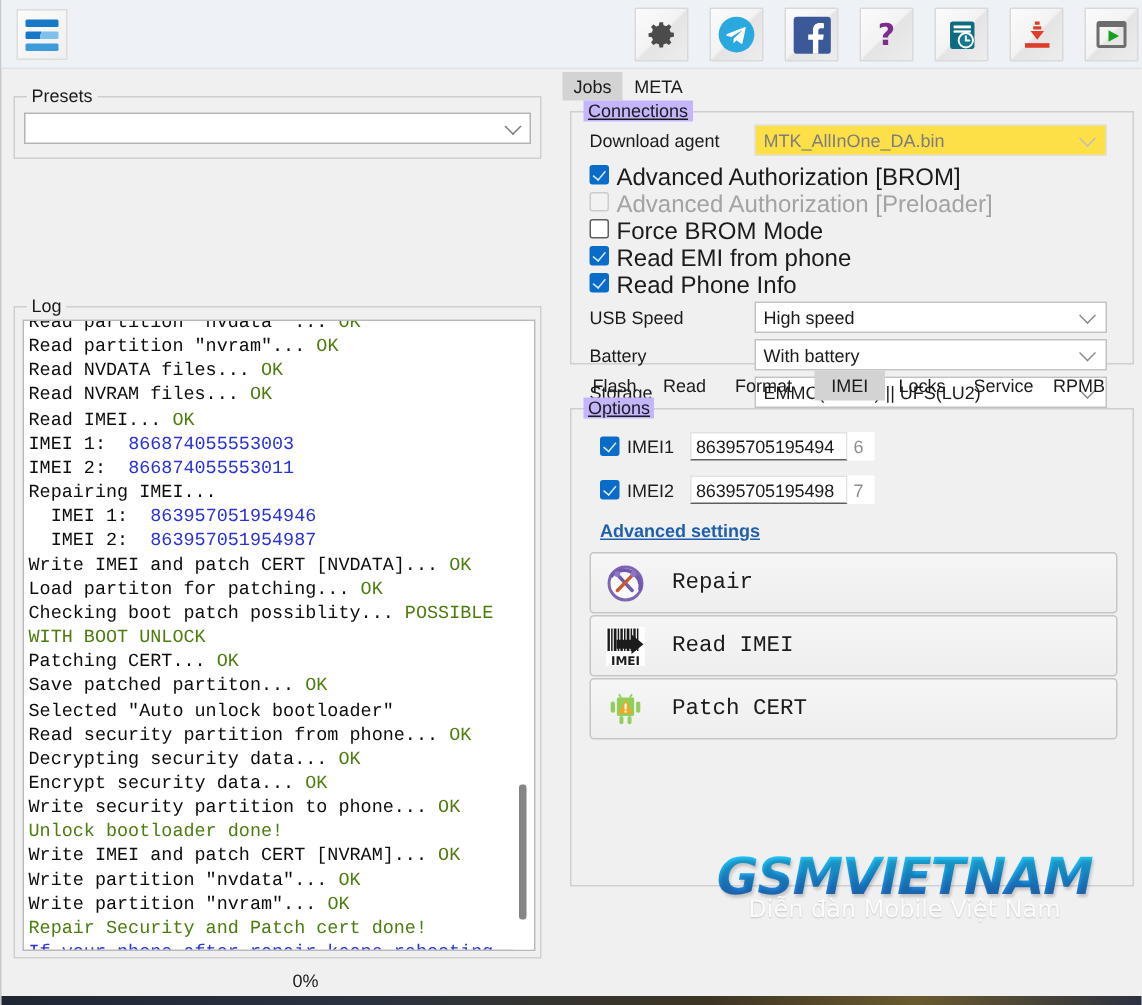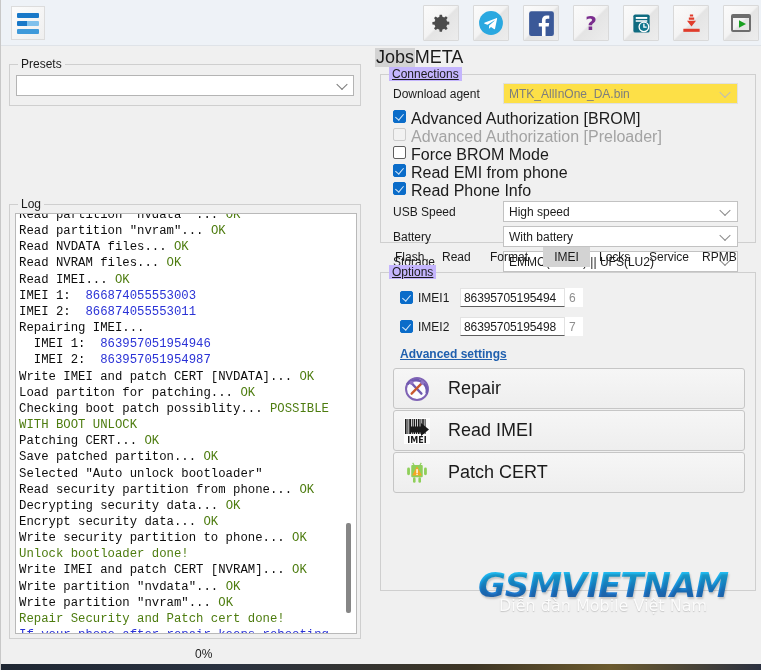--- a/index.html
+++ b/index.html
@@ -176,21 +176,21 @@
   
   #right-panel {
     position: absolute;
     left: 374px; top: 46px;
     width: 387px; height: 600px;
   }
   .toptab {
     position: absolute;
     top: 2px; height: 19px;
     display: flex; align-items: center; justify-content: center;
-    font-size: 18px; color: #1b1b1b;
+    font-size: 12px; color: #1b1b1b;
     padding: 0 6px;
     box-sizing: border-box;
   }
   .toptab.sel { background: #d3d3d3; }
   #tab-jobs { left: 0px; width: 40px; }
   #tab-meta { left: 44px; width: 40px; }
 
   #conn-group {
     position: absolute;
     left: 5px; top: 28px;
@@ -300,21 +300,21 @@
     left: 12px;
     width: 352px; height: 41px;
     background: linear-gradient(#f6f6f6,#eeeeee);
     border: 1px solid #c6c6c6;
     border-radius: 3px;
     box-sizing: border-box;
     display: flex; align-items: center;
   }
   .actbtn .ico { width: 30px; height: 30px; margin-left: 8px; flex: 0 0 auto;
                  display:flex; align-items:center; justify-content:center; }
-  .actbtn .lbl { margin-left: 16px; font-size: 18px; color: #1b1b1b; }
+  .actbtn .lbl { margin-left: 16px; font-size: 15px; color: #1b1b1b; font-family: Liberation Mono, monospace; }
 
   
   #watermark {
     position: absolute;
     left: 452px; top: 568px;
     width: 300px; height: 72px;
     pointer-events: none;
     text-align: center;
   }
   #wm-main {

